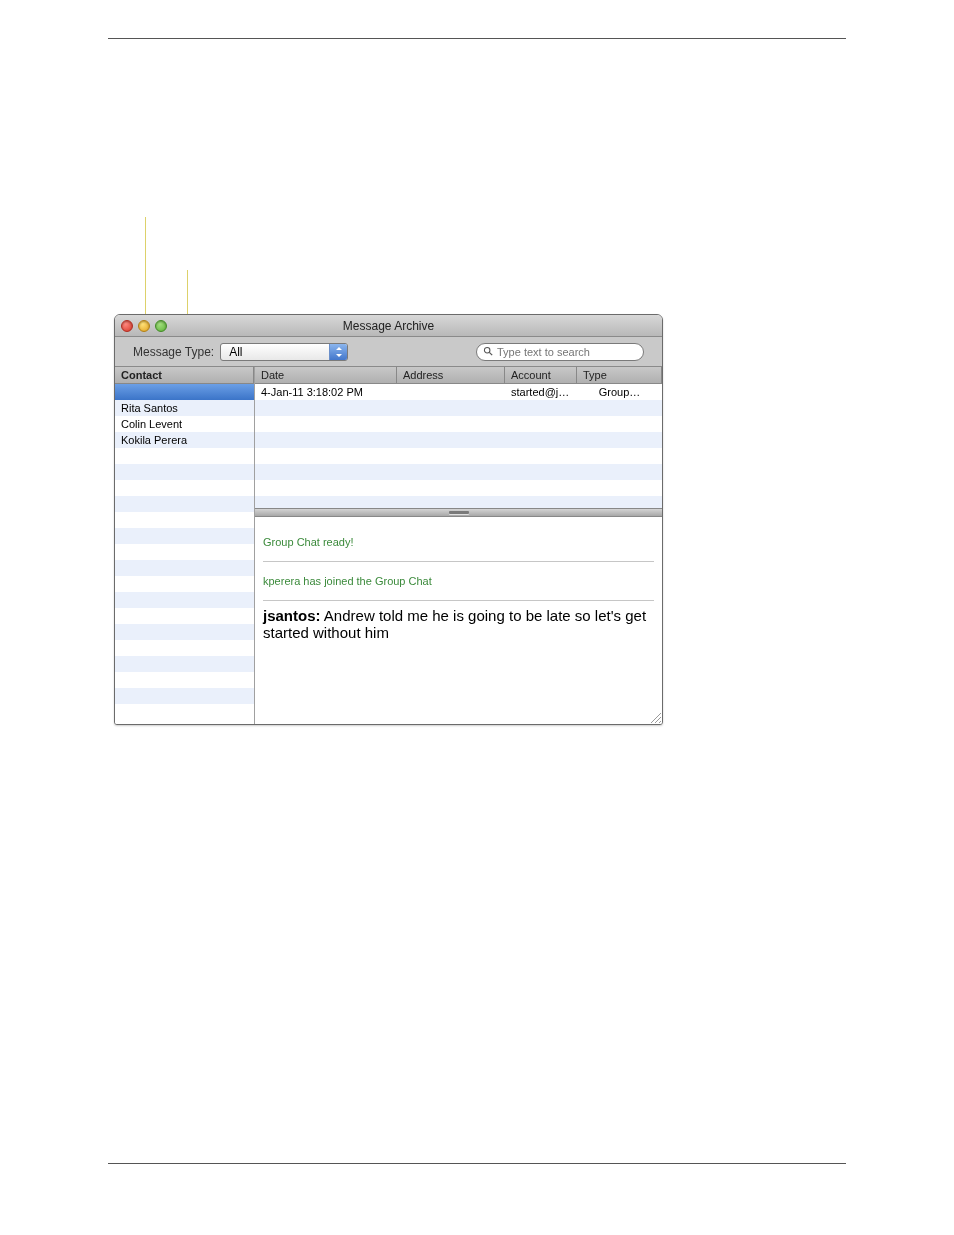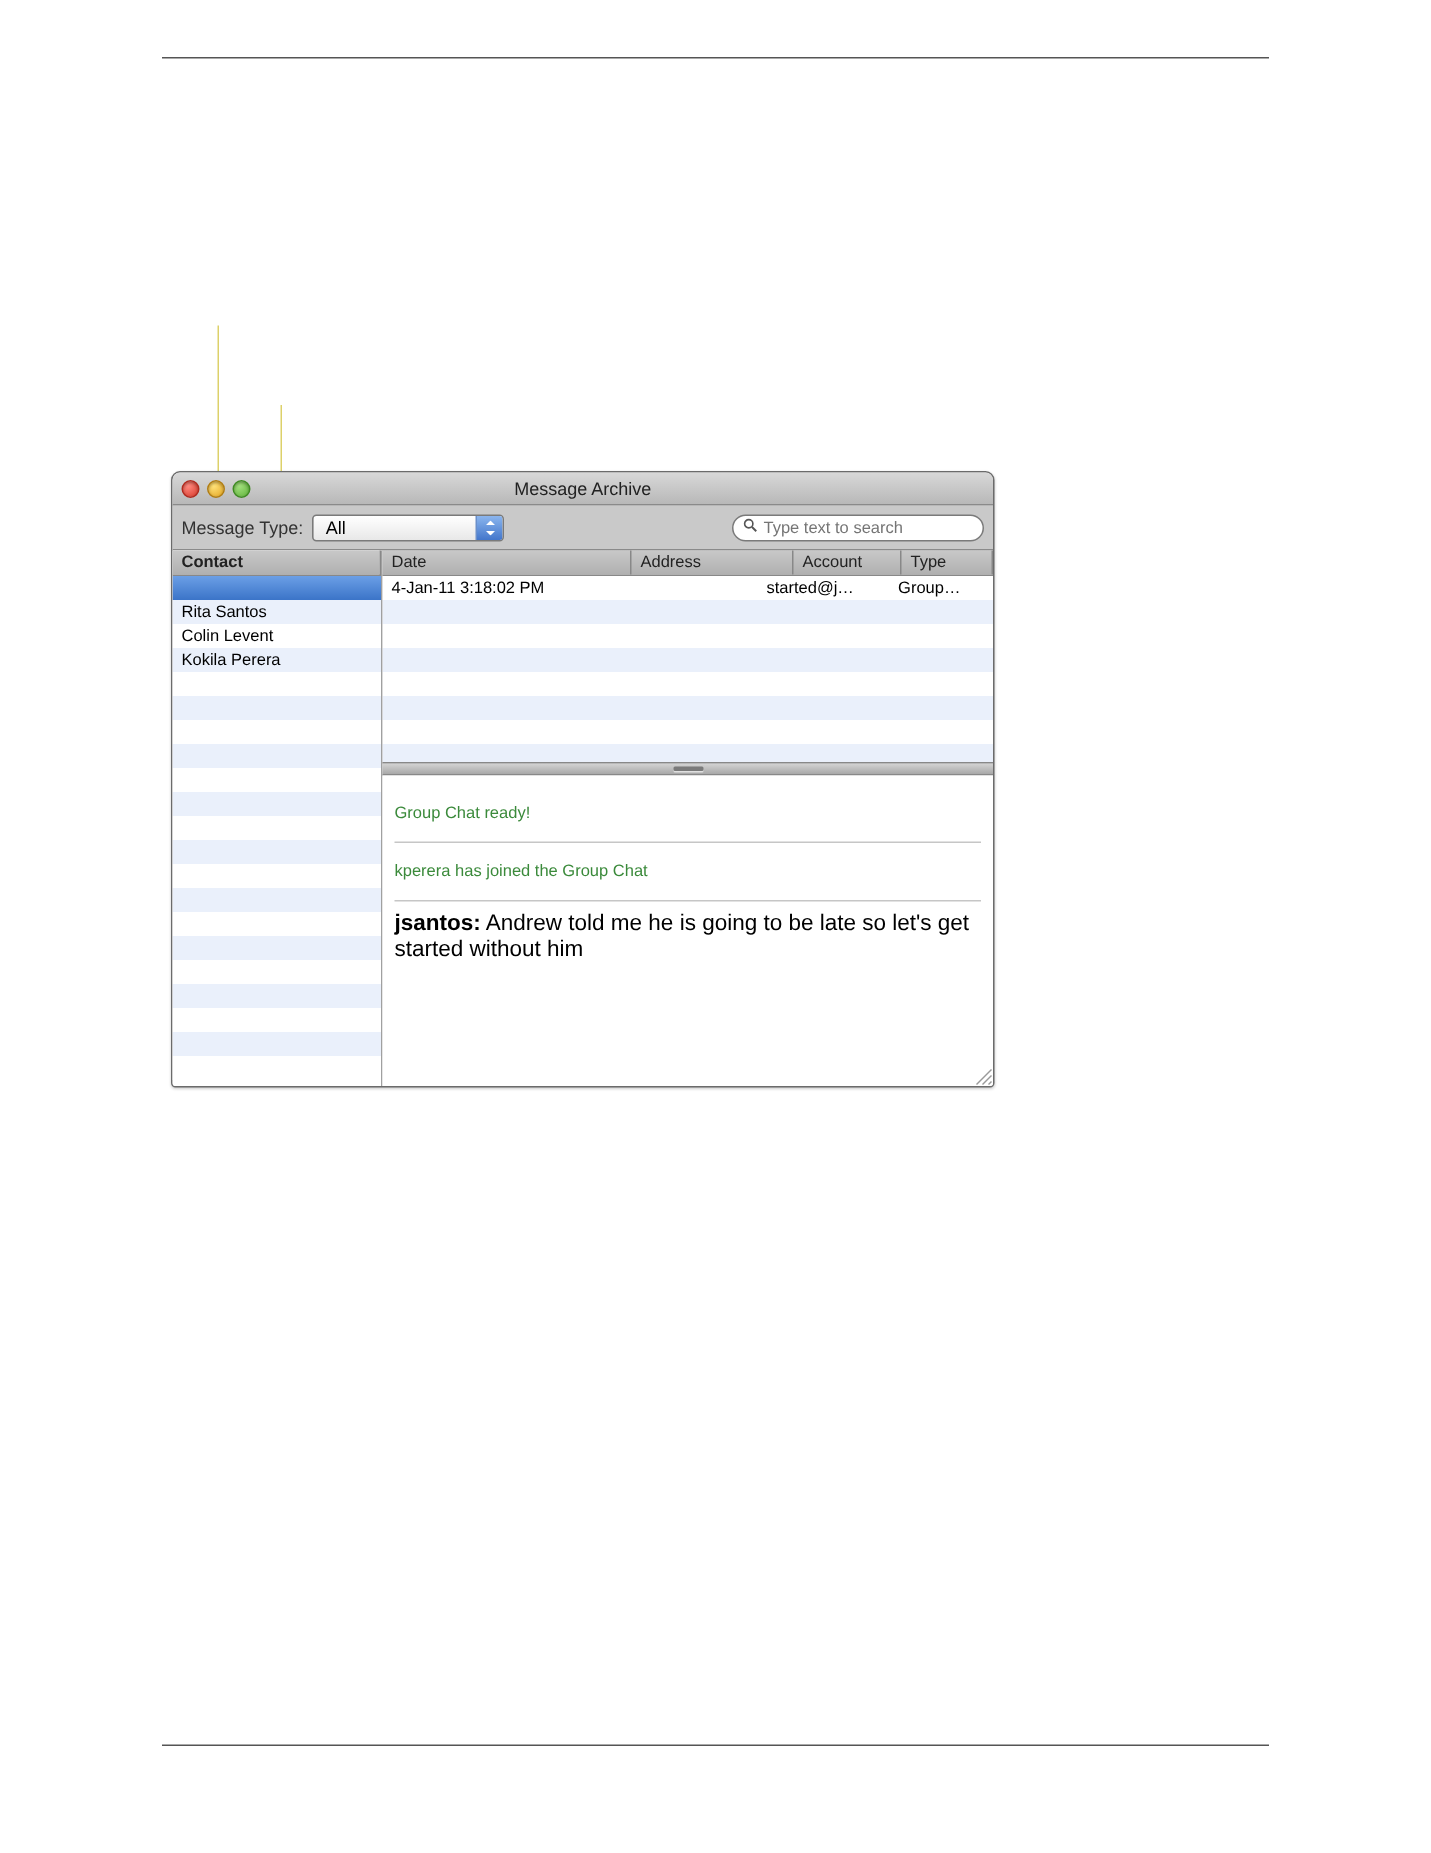--- a/index.html
+++ b/index.html
@@ -24,21 +24,21 @@
   }
   .tl-btns { display: flex; gap: 5px; }
   .tl-btn { width: 12px; height: 12px; border-radius: 50%; box-shadow: inset 0 1px 2px rgba(0,0,0,0.3); }
   .tl-close { background: radial-gradient(circle at 35% 30%, #ff8a80, #d83a2b); border:1px solid #b02a1f;}
   .tl-min { background: radial-gradient(circle at 35% 30%, #ffe27a, #e3a521); border:1px solid #b17e14;}
   .tl-zoom { background: radial-gradient(circle at 35% 30%, #a4e07f, #5fb43a); border:1px solid #3f8a23;}
   .titlebar .title { position: absolute; left: 0; right: 0; text-align: center; font-size: 12px; color: #222; }
 
   .toolbar {
     height: 30px; background: #c9c9c9; border-bottom: 1px solid #8a8a8a;
-    display: flex; align-items: center; padding: 0 6px; gap: 6px;
+    display: flex; align-items: center; padding: 0 18px; gap: 6px;
   }
   .lbl { color: #333; font-size: 12px; }
   .select-wrap {
     display: flex; align-items: center; height: 18px;
     background: linear-gradient(#ffffff,#e8e8e8);
     border: 1px solid #7a7a7a; border-radius: 3px; overflow: hidden;
   }
   .select-val { padding: 0 8px; font-size: 12px; min-width: 108px; }
   .select-btn {
     width: 18px; height: 18px; background: linear-gradient(#8fb9f0,#3f73c9);
@@ -70,21 +70,21 @@
   .rw-blue { background: #eaf0fb; }
   .rw-white { background: #fff; }
   .selrow { background: linear-gradient(#6b9fe6,#3b74c8); color: #fff; }
 
   .right { flex: 1; display: flex; flex-direction: column; }
   .tbl-head {
     display: flex; height: 17px; background: linear-gradient(#c8c8c8,#b0b0b0);
     border-bottom: 1px solid #888; font-size: 11px;
   }
   .th { border-right: 1px solid #888; padding: 0 6px; line-height: 17px; color: #222; }
-  .th-date { width: 166px; }
+  .th-date { width: 142px; }
   .th-addr { width: 108px; }
   .th-acct { width: 72px; }
   .th-type { flex: 1; }
   .tbl-body { height: 124px; overflow: hidden; }
   .trow { display: flex; height: 16px; font-size: 11px; }
   .td { padding: 0 6px; line-height: 16px; }
   .td-date { width: 142px; }
   .td-addr { width: 108px; }
   .td-acct { width: 72px; overflow: hidden; text-overflow: ellipsis; white-space: nowrap; }
   .td-type { flex: 1; overflow: hidden; text-overflow: ellipsis; white-space: nowrap; text-align: center; }

